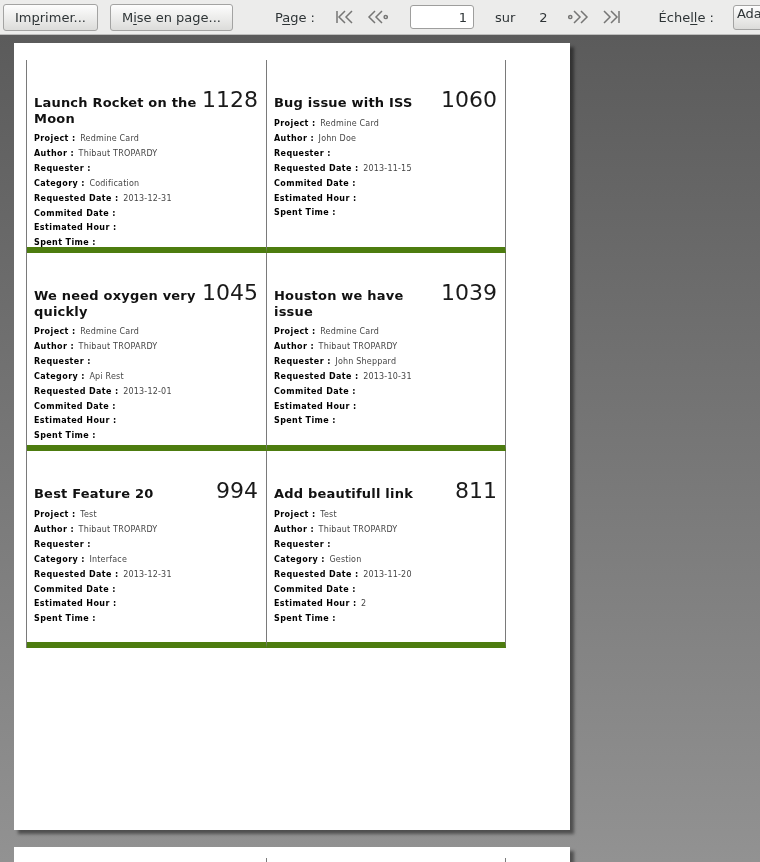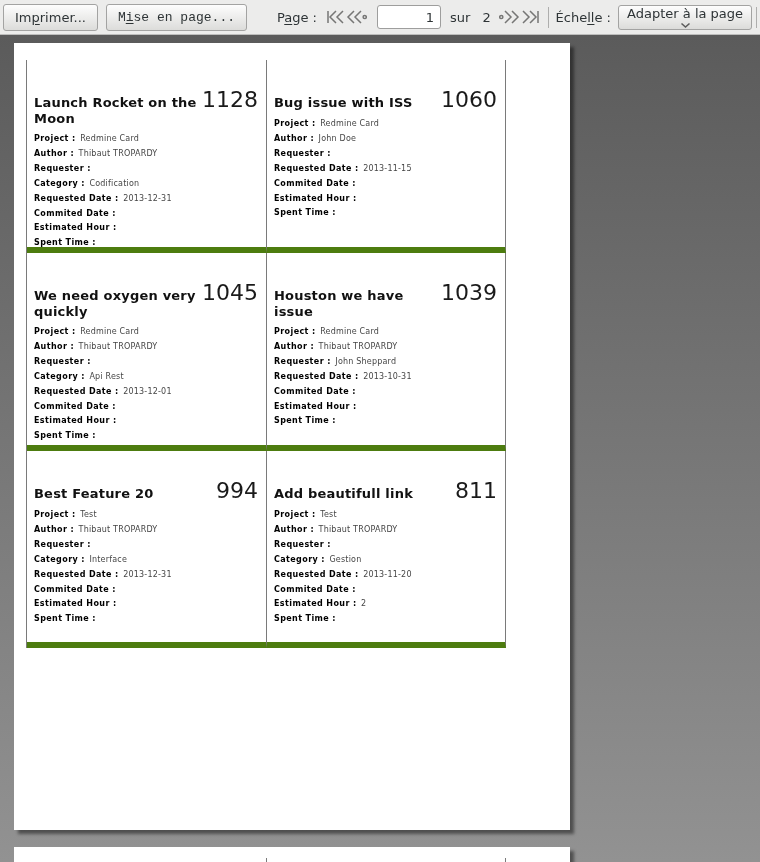--- a/index.html
+++ b/index.html
@@ -6,28 +6,28 @@
   body{
     width:760px;height:862px;overflow:hidden;position:relative;
     font-family:"DejaVu Sans","Liberation Sans",sans-serif;
     background:#777;
   }
   
   .toolbar{
     position:absolute;left:0;top:0;width:760px;height:35px;box-sizing:border-box;
     background:#ececeb;border-bottom:1px solid #bdbdbc;
     display:flex;align-items:center;padding:0 3px;
-    color:#2e3436;font-size:13px;white-space:nowrap;
+    color:#2e3436;font-size:13px;white-space:nowrap;gap:12px;
   }
   .btn{
     height:27px;padding:0 11px;border:1px solid #a3a3a2;border-radius:3px;
     background:linear-gradient(to bottom,#fdfdfd,#dcdcda);
     color:#2e3436;font-size:13px;font-family:inherit;
   }
-  .btn + .btn{margin-left:8px;font-family:Liberation Mono, monospace;}
+  .btn + .btn{}
   .mn{text-decoration:underline;text-underline-offset:2px;}
   .tb-label{margin-left:30px;margin-right:8px;}
   .icon-btn{
     width:27px;height:27px;border:none;background:transparent;padding:0;
     display:inline-flex;align-items:center;justify-content:center;
   }
   .icon-btn svg{stroke:#767675;fill:none;stroke-width:1.5;}
   .page-entry{
     width:50px;height:22px;margin-left:10px;border:1px solid #9e9e9d;border-radius:3px;
     background:#fff;text-align:right;padding:0 6px;font-size:13px;color:#2e3436;

